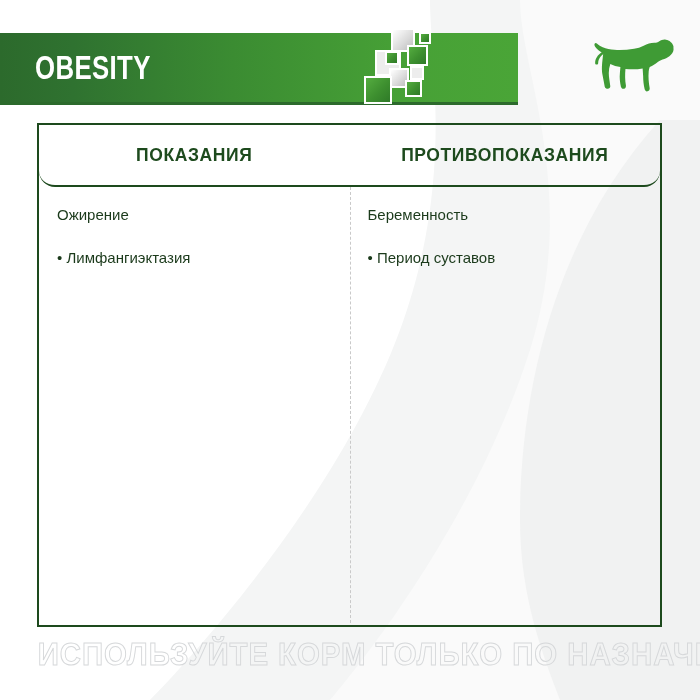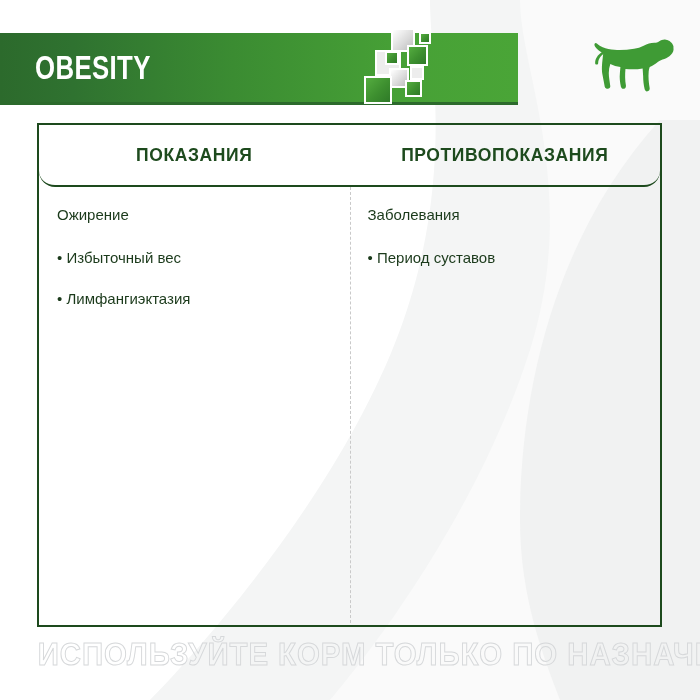--- a/index.html
+++ b/index.html
@@ -221,26 +221,25 @@
       <div class="head-cell">
         <span>ПРОТИВОПОКАЗАНИЯ</span>
       </div>
     </div>
 
     <div id="table-body">
       <div id="col-divider"></div>
 
       <div class="body-col">
         <p class="entry lead">Ожирение</p>
-        <p class="entry">• Избыточный вес</p>
         <p class="entry">• Лимфангиэктазия</p>
       </div>
 
       <div class="body-col">
-        <p class="entry lead">Заболевания</p>
+        <p class="entry lead">Беременность</p>
         <p class="entry">• Период суставов</p>
       </div>
     </div>
   </div>
 
   <div id="footer-note">
     <span>ИСПОЛЬЗУЙТЕ КОРМ ТОЛЬКО ПО НАЗНАЧЕНИЮ ВРАЧА</span>
   </div>
 
 </div>

